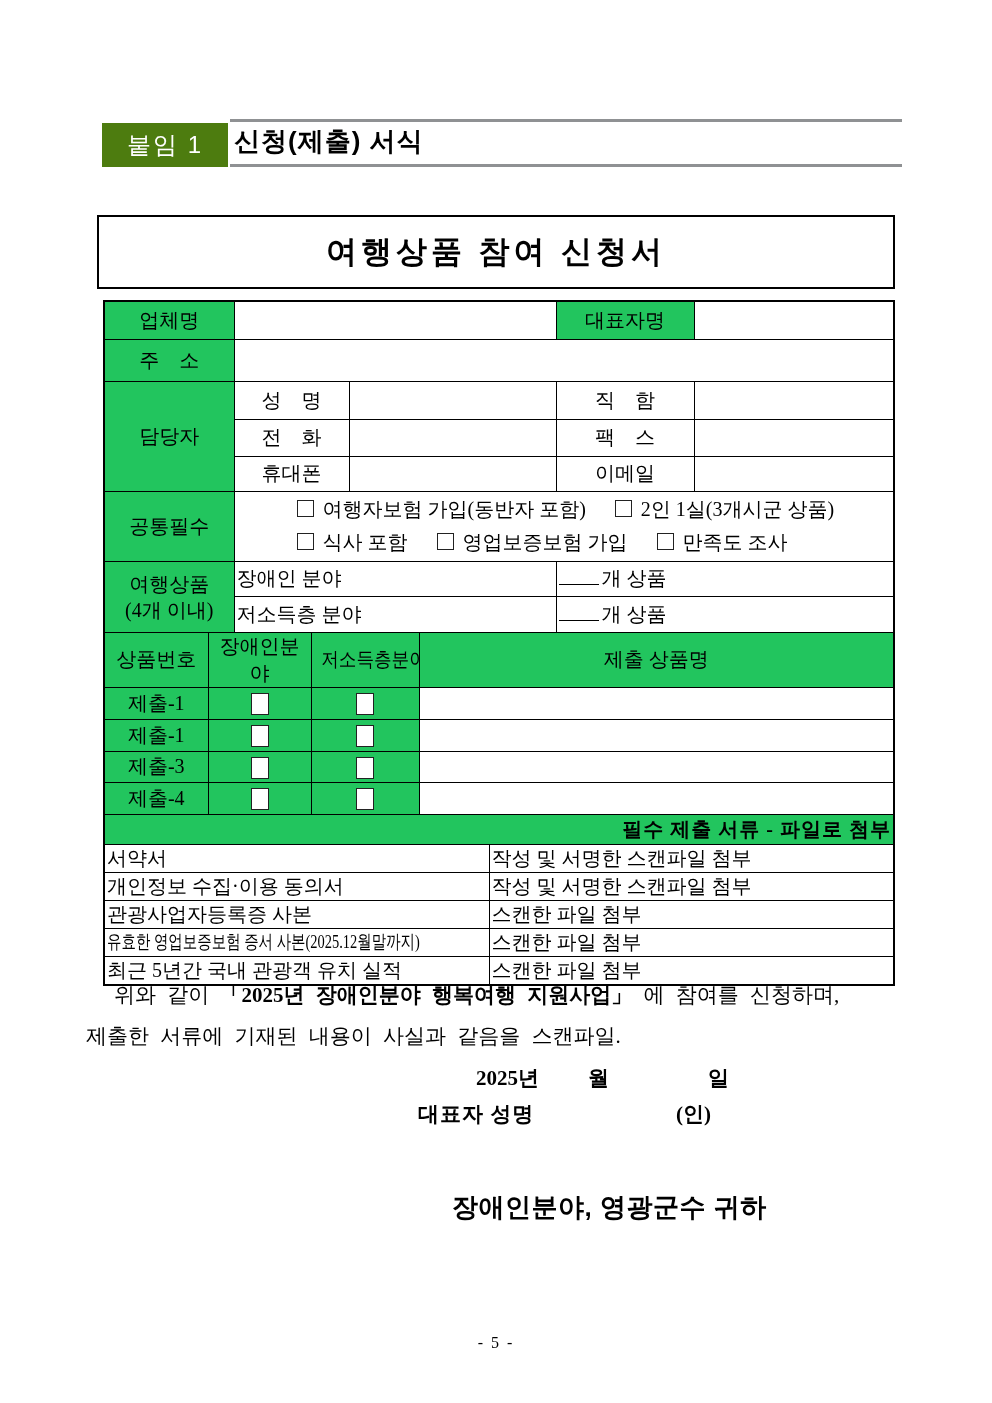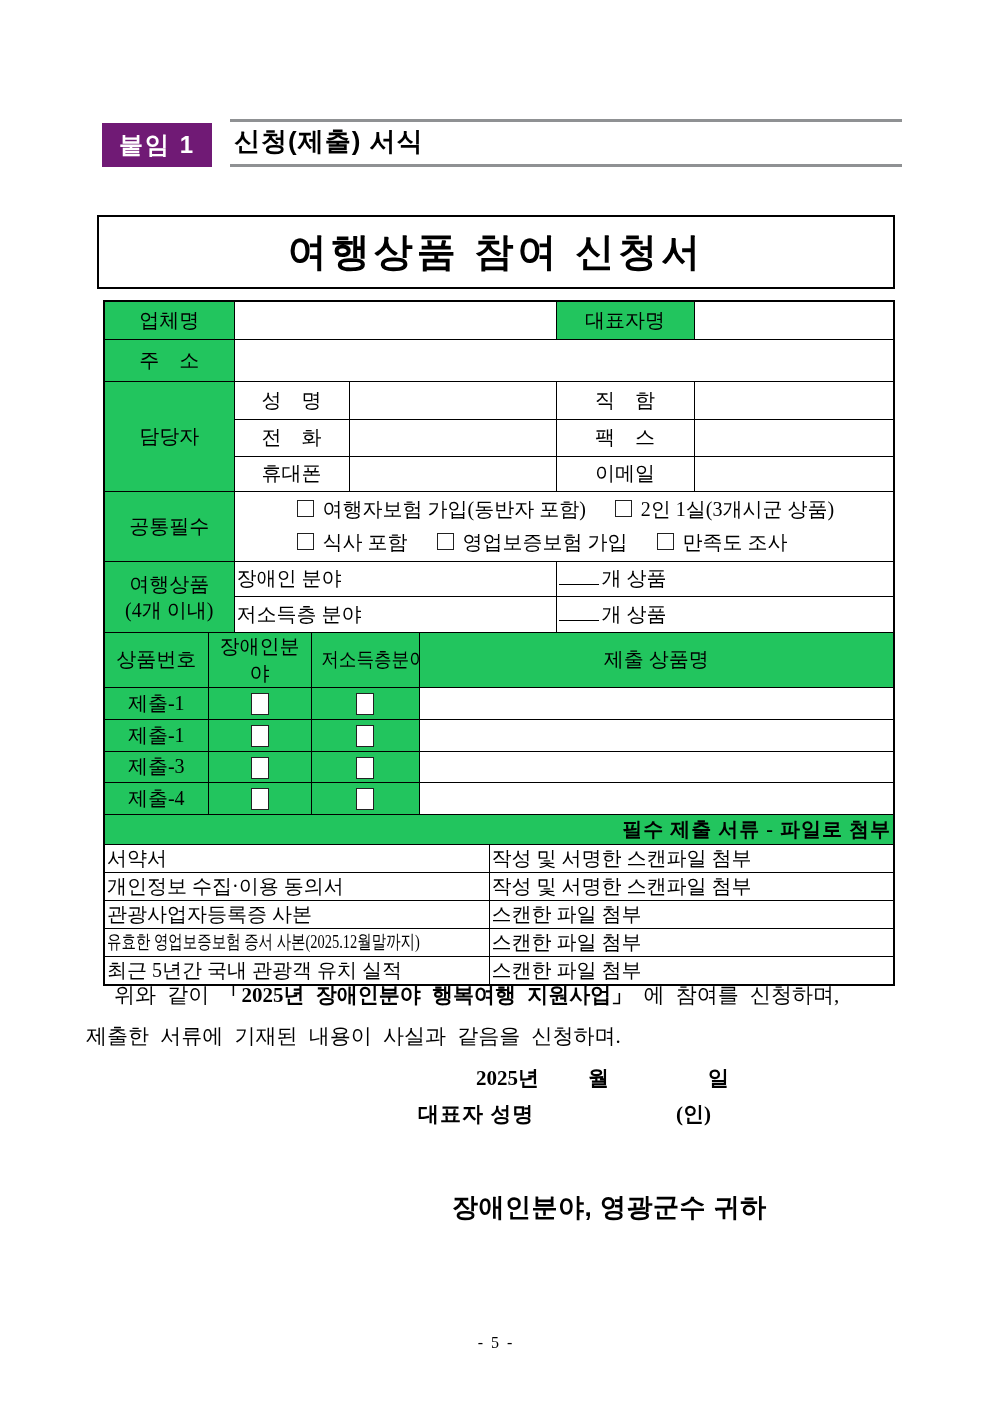--- a/index.html
+++ b/index.html
@@ -1,32 +1,32 @@
 <!DOCTYPE html>
 <html><head>
 <meta charset="utf-8">
 <style>
   html,body{margin:0;padding:0;background:#d7d7d7;}
   .page{position:relative;width:992px;height:1403px;background:#ffffff;margin:0 auto;
         font-family:"Liberation Serif","DejaVu Serif",serif;color:#000;overflow:hidden;}
 
   
-  .attach-badge{position:absolute;left:102px;top:123px;width:110px;height:44px;
-    background:#701a75;color:#fff;display:flex;align-items:center;justify-content:center;
-    font-family:"Liberation Sans","DejaVu Sans",sans-serif;font-weight:bold;font-size:24px;letter-spacing:2px;}
+  .attach-badge{position:absolute;left:102px;top:123px;width:126px;height:44px;
+    background:#4d7c0f;color:#fff;display:flex;align-items:center;justify-content:center;
+    font-family:"Liberation Sans","DejaVu Sans",sans-serif;font-weight:normal;font-size:24px;letter-spacing:2px;}
   .rule{position:absolute;left:230px;width:672px;height:3px;background:#8f9193;}
   .rule-top{top:119px;} .rule-bottom{top:164px;}
   .section-title{position:absolute;left:234px;top:124px;
     font-family:"Liberation Sans","DejaVu Sans",sans-serif;font-weight:bold;font-size:26px;letter-spacing:1px;text-align:center;}
 
   
   .form-title-box{position:absolute;left:97px;top:215px;width:794px;height:70px;border:2px solid #000;
     display:flex;align-items:center;justify-content:center;}
   .form-title-box span{font-family:"Liberation Sans","DejaVu Sans",sans-serif;font-weight:bold;
-    font-size:39px;letter-spacing:4px;}
+    font-size:31px;letter-spacing:4px;}
 
   
   table.main{position:absolute;left:103px;top:300px;width:790px;border-collapse:collapse;
     table-layout:fixed;border:2.5px solid #000;font-size:20px;}
   table.main td{border:1.5px solid #000;padding:0 2px;vertical-align:middle;overflow:hidden;}
   .blue{background:#22c55e;}
   .lbl{text-align:center;}
   .input{background:#fff;}
   .cb-line{padding-left:12px;line-height:33px;white-space:nowrap;margin-left:48px;}
   .cb-item{margin-right:24px;white-space:nowrap;}
@@ -200,21 +200,21 @@
     </tr>
     <tr style="height:28px">
       <td class="doc-name" colspan="6"><span>최근 5년간 국내 관광객 유치 실적</span></td>
       <td class="doc-method" colspan="3">스캔한 파일 첨부</td>
     </tr>
   </tbody>
     </table>
 
   <div class="closing">
     <p class="l1"><span>위와 같이 </span><b>「2025년 장애인분야 행복여행 지원사업」</b><span> 에 참여를 신청하며,</span></p>
-    <p class="l2">제출한 서류에 기재된 내용이 사실과 같음을 신청하며.</p>
+    <p class="l2">제출한 서류에 기재된 내용이 사실과 같음을 스캔파일.</p>
   </div>
 
   <span class="sig d-year">2025년</span>
   <span class="sig d-month">월</span>
   <span class="sig d-day">일</span>
   <span class="sig s-name">대표자 성명</span>
   <span class="sig s-seal">(인)</span>
 
   <div class="recipient">장애인분야, 영광군수 귀하</div>
 

